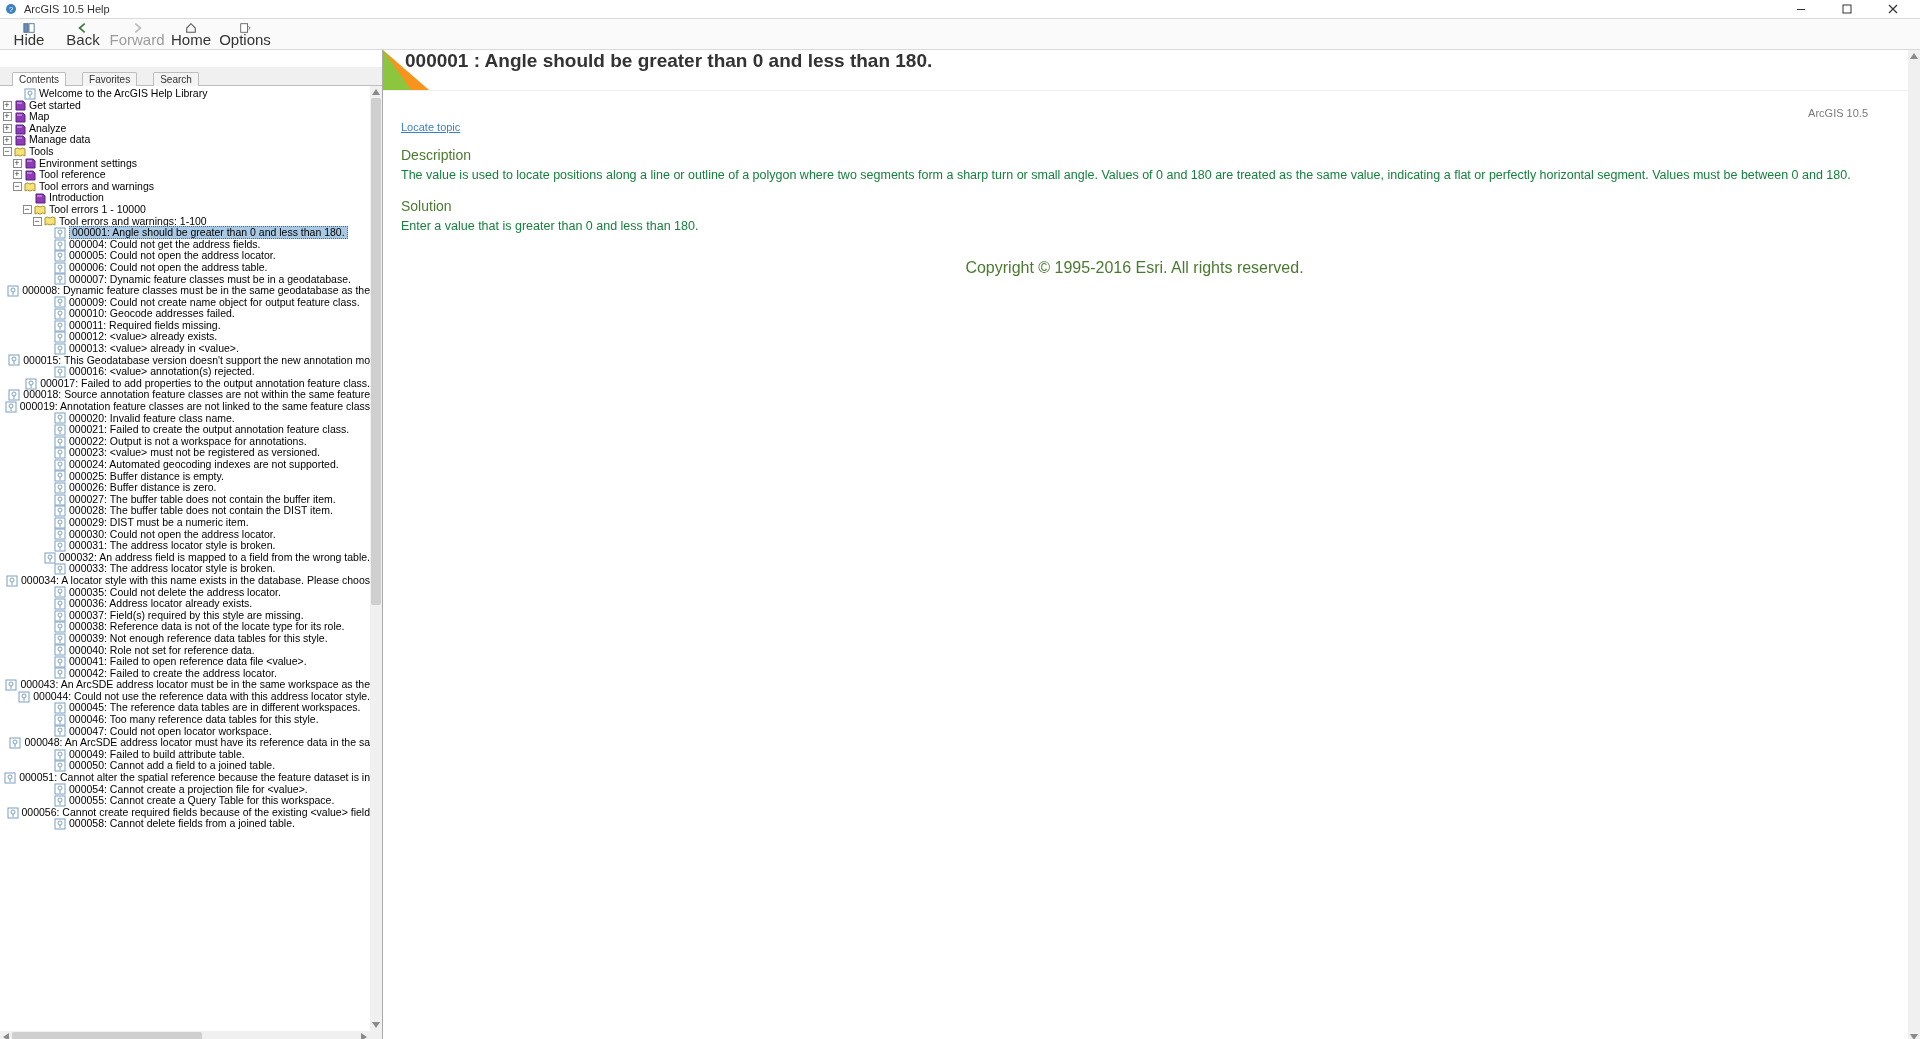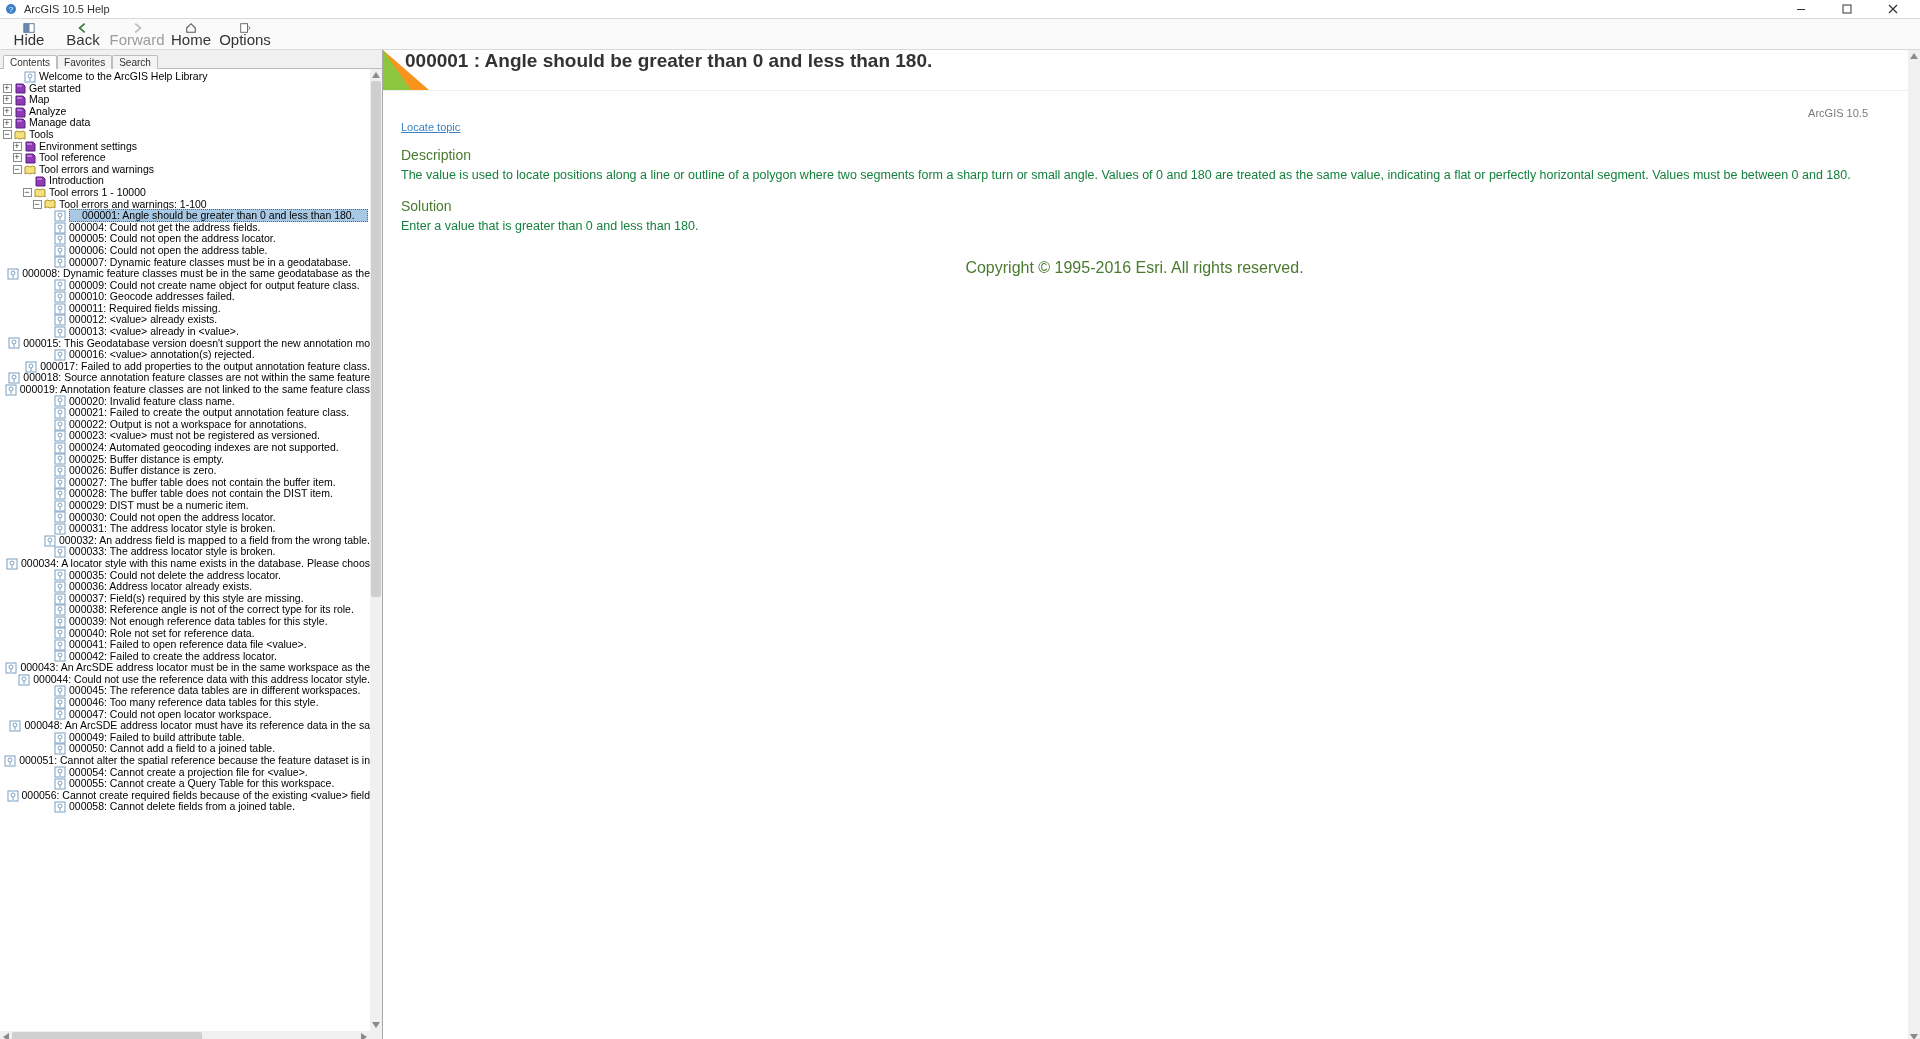--- a/index.html
+++ b/index.html
@@ -34,21 +34,21 @@
     cursor: default; color: #333;
   }
   .tool-btn.disabled { color: #9c9c9c; }
   .tool-btn .glyph { height: 14px; display: flex; align-items: center; justify-content: center; }
   .tool-btn .lbl { font-size: 15px; line-height: 10px; }
   
   .main { display: flex; height: calc(1039px - 18px - 28px); }
   .left { width: 382px; border-right: 1px solid #a9a9a9; display: flex; flex-direction: column; min-width: 382px; }
   .right { flex: 1; position: relative; overflow: hidden; }
   
-  .tabs { height: 18px; display: flex; align-items: flex-end; padding-left: 3px; gap: 0; background: #f0f0f0; border-bottom: 1px solid #bdbdbd;}
+  .tabs { height: 18px; display: flex; align-items: flex-end; padding-left: 12px; gap: 16px; background: #f0f0f0; border-bottom: 1px solid #bdbdbd; margin-top: 17px;}
   .tab {
     padding: 1px 6px 1px 6px; border: 1px solid #bdbdbd; border-bottom: none;
     background: #f4f4f4; font-size: 10px; color: #333; position: relative; top: 1px;
     border-radius: 2px 2px 0 0;
   }
   .tab.active { background: #ffffff; z-index: 2; }
   
   .tree-wrap { flex: 1; position: relative; overflow: hidden; background:#fff;}
   .tree-scroll { position: absolute; inset: 0 12px 12px 0; overflow: hidden; }
   .tree { padding: 2px 0 0 2px; white-space: nowrap; }
@@ -70,21 +70,21 @@
   
   .node { display:flex; align-items:center; height:11.6px; line-height:11.6px; }
   .gutter { display:inline-flex; align-items:center; justify-content:center; width:10px; height:11px; }
   .expander {
     width:9px; height:9px; border:1px solid #8a8a8a; box-sizing:border-box;
     display:flex; align-items:center; justify-content:center; font-size:9px; line-height:7px;
     background:#fff; color:#333;
   }
   .ico { width:12px; height:12px; margin: 0 3px 0 2px; display:inline-flex; align-items:center; justify-content:center; flex:0 0 auto;}
   .label { font-size:10.5px; color:#000; }
-  .label.selected { background:#a8c8e4; padding:0 12px; border:1px dotted #3a6ea5; height:11px; line-height:11px; display:inline-block;}
+  .label.selected { background:#a8c8e4; padding:0 2px; border:1px dotted #3a6ea5; height:11px; line-height:11px; display:inline-block;}
   
   .svg12 { width:12px; height:12px; }
   
   .content-scroll { position:absolute; inset:0 12px 0 0; overflow:hidden; }
   .content-vscroll { position:absolute; right:0; top:0; bottom:0; width:12px; background:#f0f0f0;}
   .content-vscroll .arrow { height:12px; display:flex; align-items:center; justify-content:center; color:#8a8a8a;}
   .header-bar {
     position:relative; height:40px;
     border-bottom: 1px solid #eee;
   }
@@ -863,21 +863,21 @@
               <span class="gutter"></span>
               <span class="gutter"></span>
               <span class="gutter"></span>
               <span class="ico">
                 <svg class="svg12" viewBox="0 0 12 12">
                   <rect x="1" y="1" width="10" height="10" fill="#fff" stroke="#7aa0c4"></rect>
                   <circle cx="6" cy="5" r="2" fill="none" stroke="#7aa0c4"></circle>
                   <path d="M6 7 L6 10" stroke="#7aa0c4"></path>
                 </svg>
               </span>
-              <span class="label">000038: Reference angle is not of the correct type for its role.</span>
+              <span class="label">000038: Reference data is not of the locate type for its role.</span>
             </div>
             <div class="node">
               <span class="gutter"></span>
               <span class="gutter"></span>
               <span class="gutter"></span>
               <span class="gutter"></span>
               <span class="gutter"></span>
               <span class="ico">
                 <svg class="svg12" viewBox="0 0 12 12">
                   <rect x="1" y="1" width="10" height="10" fill="#fff" stroke="#7aa0c4"></rect>

